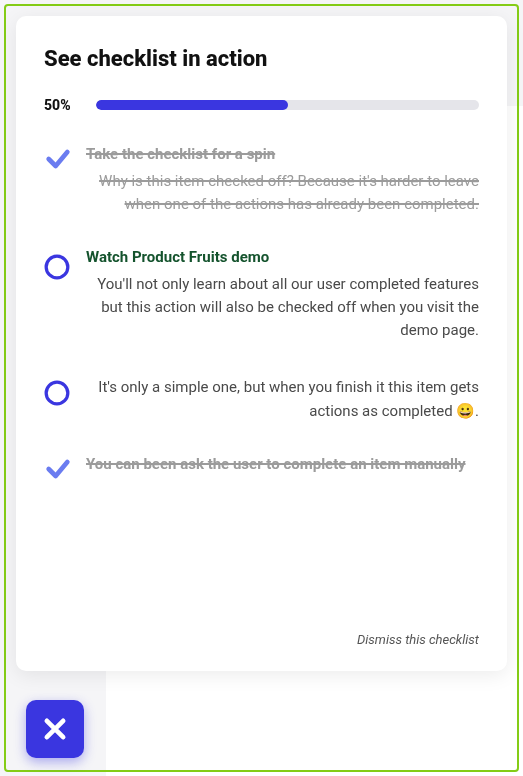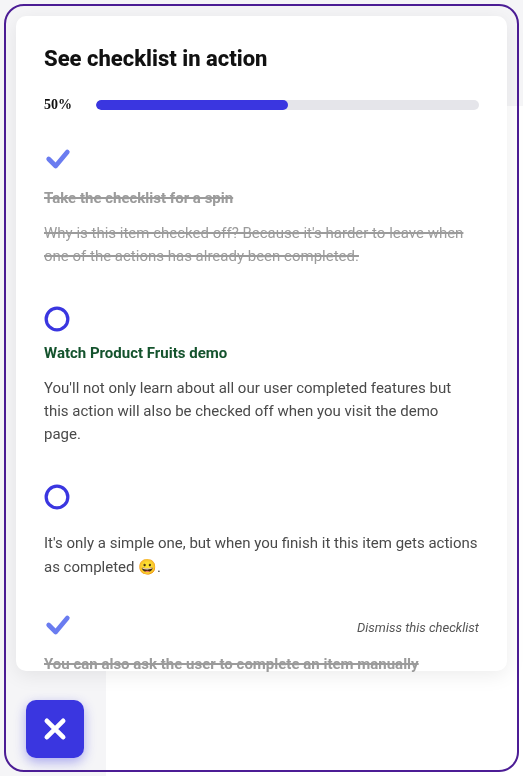--- a/index.html
+++ b/index.html
@@ -14,22 +14,22 @@
       height: 776px;
       position: relative;
       overflow: hidden;
     }
     .container {
       position: absolute;
       top: 4px;
       left: 4px;
       right: 4px;
       bottom: 4px;
-      border: 2px solid #4c1d95;
-      border-radius: 20px;
+      border: 2px solid #84cc16;
+      border-radius: 4px;
       padding: 10px;
     }
     .card {
       background: #ffffff;
       border-radius: 10px;
       box-shadow: 0 4px 20px rgba(0,0,0,0.08);
       padding: 30px 28px 20px 28px;
       height: 655px;
       position: relative;
     }
@@ -37,21 +37,20 @@
       font-size: 22px;
       font-weight: 800;
       color: #111;
       margin-bottom: 26px;
     }
     .progress-row {
       display: flex;
       align-items: center;
       gap: 12px;
       margin-bottom: 30px;
-      font-family: Liberation Serif, serif;
     }
     .progress-label {
       font-size: 14px;
       font-weight: 800;
       color: #111;
       min-width: 40px;
     }
     .progress-track {
       flex: 1;
       height: 10px;
@@ -66,21 +65,20 @@
     }
     .checklist {
       display: flex;
       flex-direction: column;
       gap: 30px;
     }
     .item {
       display: flex;
       gap: 14px;
       align-items: flex-start;
-      flex-direction: column;
     }
     .status-icon {
       flex-shrink: 0;
       width: 28px;
       height: 28px;
       margin-top: 2px;
     }
     .check-svg {
       width: 28px;
       height: 28px;
@@ -97,35 +95,36 @@
       font-size: 15px;
       font-weight: 700;
       color: #14532d;
       line-height: 1.5;
     }
     .item-desc {
       font-size: 15px;
       font-weight: 400;
       color: #4a4a4a;
       line-height: 1.55;
-      margin-top: 12px;
+      margin-top: 4px;
+      text-align: right;
     }
     .completed .item-title {
       color: #9b9b9b;
       text-decoration: line-through;
       text-decoration-thickness: 1.5px;
     }
     .completed .item-desc {
       color: #9b9b9b;
       text-decoration: line-through;
       text-decoration-thickness: 1.5px;
     }
     .dismiss {
       position: absolute;
-      bottom: 36px;
+      bottom: 24px;
       right: 28px;
       font-size: 13px;
       font-style: italic;
       color: #555;
       cursor: pointer;
     }
     .close-button {
       position: absolute;
       left: 20px;
       bottom: 12px;
@@ -207,21 +206,21 @@
         </div>
       </div>
 
       <div class="item completed">
         <div class="status-icon">
           <svg class="check-svg" viewBox="0 0 24 24" fill="none">
             <path d="M4 12 L10 18 L20 6" stroke="#6a7cf0" stroke-width="4" stroke-linecap="round" stroke-linejoin="round"></path>
           </svg>
         </div>
         <div class="item-body">
-          <div class="item-title">You can also ask the user to complete an item manually</div>
+          <div class="item-title">You can been ask the user to complete an item manually</div>
         </div>
       </div>
 
     </div>
 
     <div class="dismiss">Dismiss this checklist</div>
   </div>
 
   <div class="close-button">
     <svg class="close-x" viewBox="0 0 24 24" fill="none">

